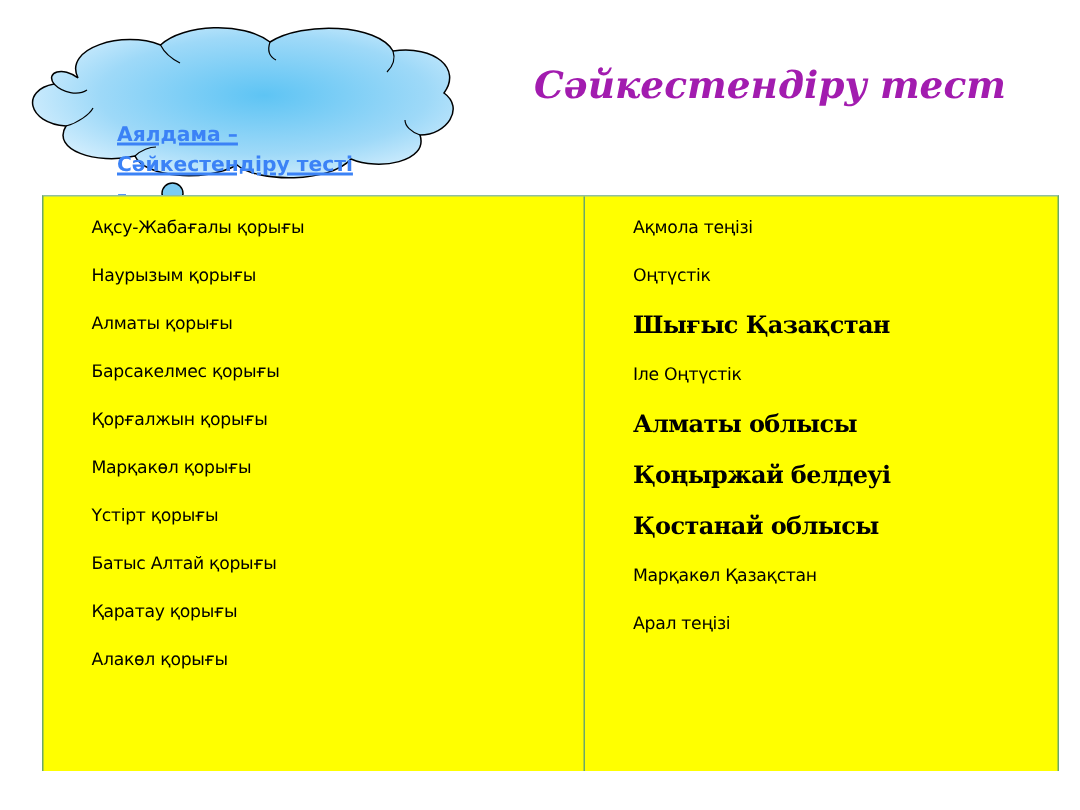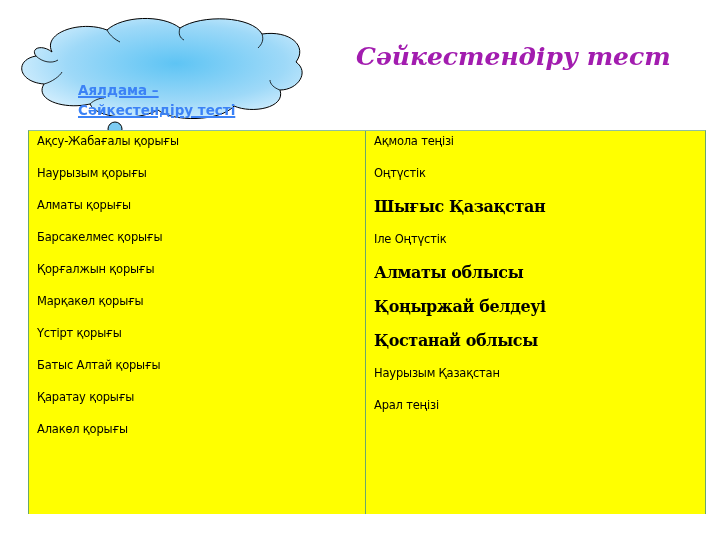--- a/index.html
+++ b/index.html
@@ -61,21 +61,22 @@
       border-top: 1px solid #8FBF9F;
       border-left: 1px solid #6AA86A;
       border-right: 1px solid #6AA86A;
       display: flex;
       box-sizing: border-box;
     }
     .col {
       position: relative;
       height: 100%;
       box-sizing: border-box;
-      padding-top: 2px;
+      padding-top: 12px;
+      margin-left: 24px;
     }
     .col-left {
       width: 337px;
       border-right: 1px solid #6AA86A;
       padding-left: 8px;
     }
     .col-right {
       flex: 1;
       padding-left: 8px;
     }
@@ -152,16 +153,16 @@
     <div class="item">Алакөл қорығы</div>
   </div>
   <div class="col col-right">
     <div class="item">Ақмола теңізі</div>
     <div class="item">Оңтүстік</div>
     <div class="item serif-bold">Шығыс Қазақстан</div>
     <div class="item">Іле Оңтүстік</div>
     <div class="item serif-bold">Алматы облысы</div>
     <div class="item serif-bold">Қоңыржай белдеуі</div>
     <div class="item serif-bold">Қостанай облысы</div>
-    <div class="item">Наурызым Қазақстан</div>
+    <div class="item">Марқакөл Қазақстан</div>
     <div class="item">Арал теңізі</div>
   </div>
 </div>
 
 </body></html>

